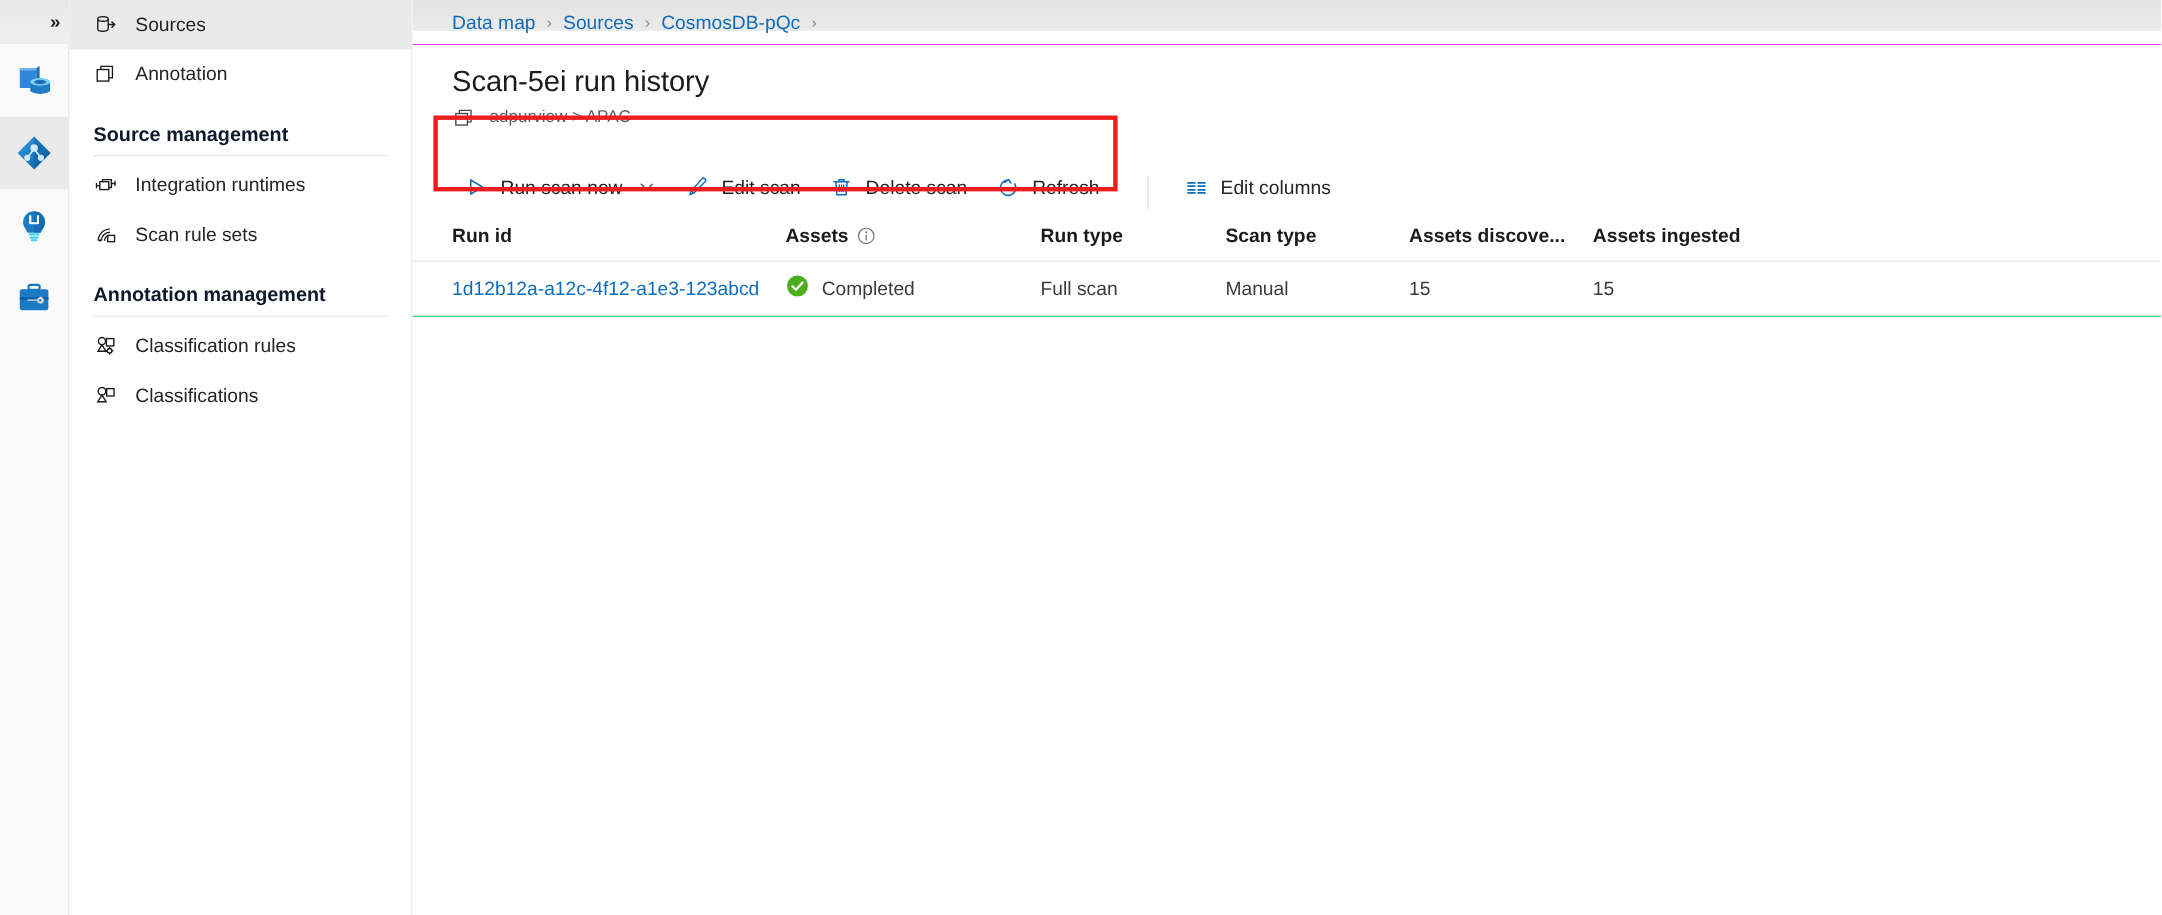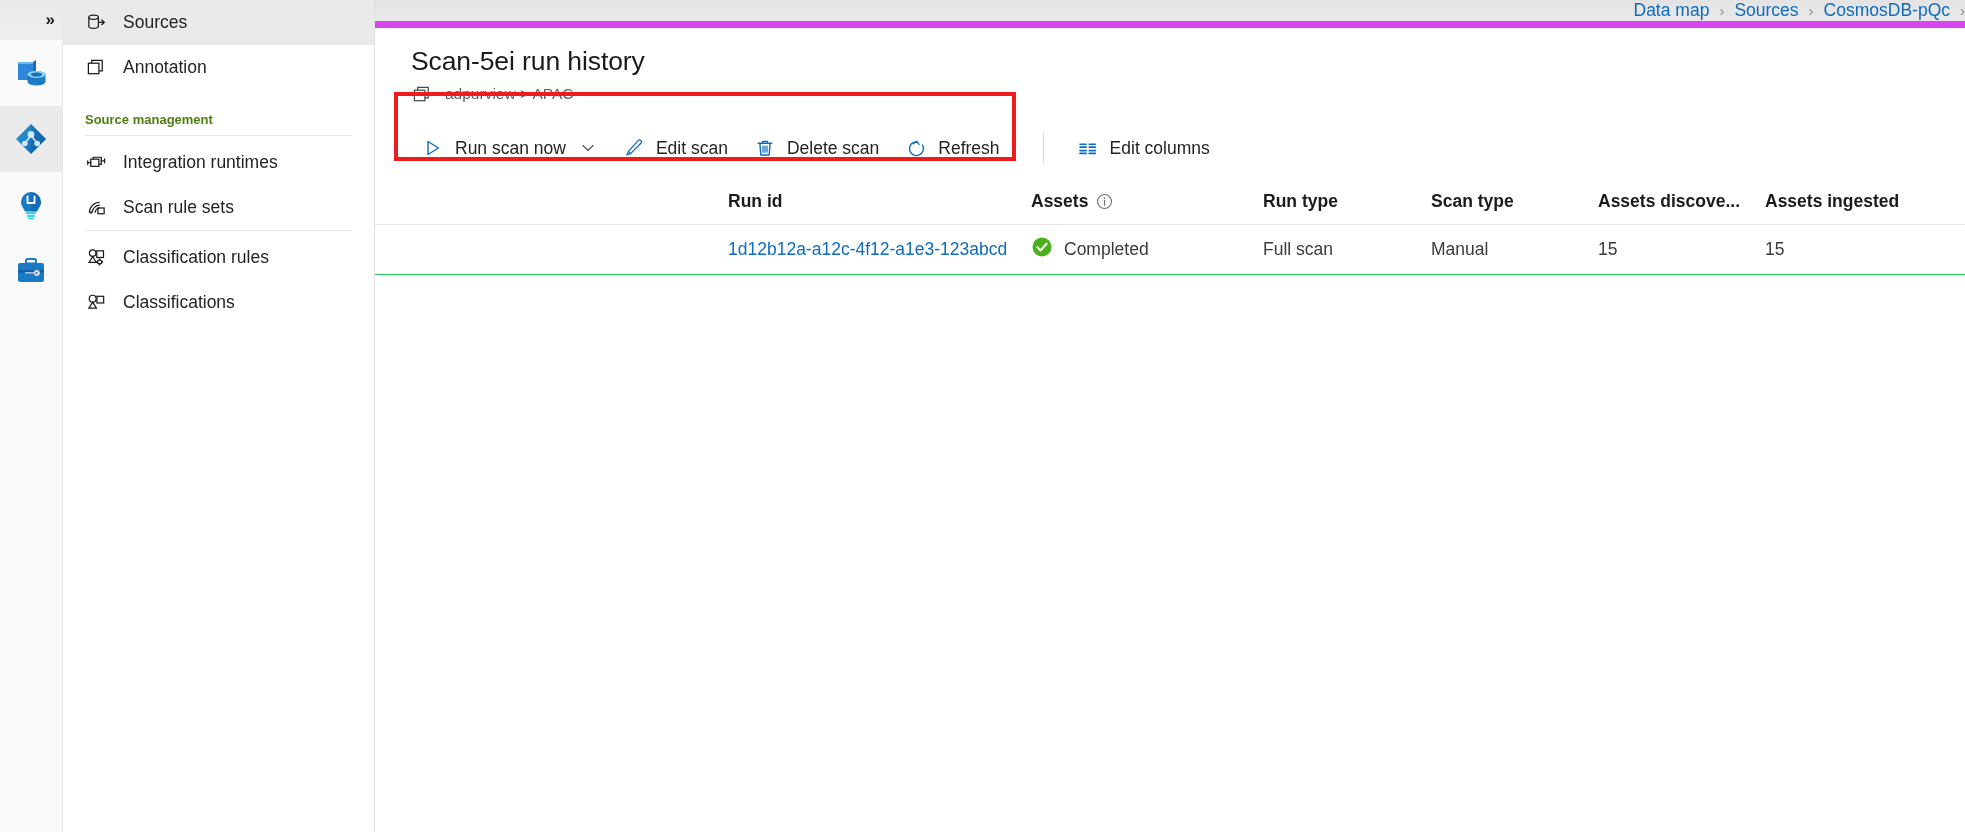--- a/index.html
+++ b/index.html
@@ -71,23 +71,23 @@
     cursor: pointer;
     font-family: "Liberation Sans", sans-serif;
   }
   .nav-item.selected { background: #ebeaea; }
   .nav-icon {
     width: 22px; height: 22px;
     display: flex; align-items: center; justify-content: center;
     flex: 0 0 22px;
   }
   .nav-section {
-    font-size: 13px;
+    font-size: 18px;
     font-weight: bold;
-    color: #4d7c0f;
+    color: #0f172a;
     padding: 22px 22px 8px 22px;
   }
   .nav-divider {
     height: 1px;
     background: #e6e6e6;
     margin: 0 22px 4px 22px;
   }
 
   
   .main {
@@ -101,28 +101,27 @@
     height: 28px;
     background: linear-gradient(#e3e3e3, #ebeaea);
     border-bottom: 0px;
     position: absolute;
     left: 0; right: 0; top: 0;
     z-index: 0;
   }
   .breadcrumb {
     position: relative;
     z-index: 1;
-    height: 28px;
+    height: 41px;
     display: flex;
     align-items: center;
     padding-left: 36px;
     gap: 10px;
     font-size: 17.5px;
-    border-bottom: 7px solid #d946ef;
-    justify-content: flex-end;
+    border-bottom: 1px solid #d946ef;
   }
   .crumb {
     color: #0f6cbd;
     cursor: pointer;
     white-space: nowrap;
   }
   .crumb-sep {
     color: #8a8a8a;
     font-size: 15px;
     user-select: none;
@@ -145,21 +144,21 @@
   }
 
   
   .toolbar-wrap {
     position: relative;
     margin-top: 14px;
     height: 58px;
   }
   .toolbar {
     display: flex;
-    align-items: center;
+    align-items: flex-end;
     height: 58px;
     padding-left: 34px;
     gap: 0px;
   }
   .tb-btn {
     display: flex;
     align-items: center;
     gap: 11px;
     height: 40px;
     padding: 0 13px;
@@ -198,21 +197,20 @@
 
   
   .tbl {
     width: 100%;
     margin-top: 2px;
   }
   .tbl-head, .tbl-row {
     display: flex;
     align-items: center;
     padding-left: 36px;
-    justify-content: flex-end;
   }
   .tbl-head {
     height: 46px;
     border-bottom: 1px solid #e6e6e6;
   }
   .tbl-row {
     height: 50px;
     border-bottom: 1px solid #22c55e;
   }
   .th {
@@ -364,20 +362,21 @@
           <path d="M3.5 16.5 A11 11 0 0 1 14.5 5.5" fill="none" stroke="#1b1b1b" stroke-width="1.3"></path>
           <path d="M6.5 16.5 A8 8 0 0 1 14.5 8.5" fill="none" stroke="#1b1b1b" stroke-width="1.3"></path>
           <path d="M9.5 16.5 A5 5 0 0 1 14.5 11.5" fill="none" stroke="#1b1b1b" stroke-width="1.3"></path>
           <circle cx="5.2" cy="16.4" r="1.1" fill="#1b1b1b"></circle>
           <rect x="12.5" y="11.5" width="6.5" height="6" fill="none" stroke="#1b1b1b" stroke-width="1.3"></rect>
         </svg>
       </span>
       <span>Scan rule sets</span>
     </div>
 
+    <div class="nav-section">Annotation management</div>
     <div class="nav-divider"></div>
 
     <div class="nav-item">
       <span class="nav-icon">
         <svg width="21" height="21" viewBox="0 0 22 22">
           <circle cx="7" cy="6.4" r="3.4" fill="none" stroke="#1b1b1b" stroke-width="1.3"></circle>
           <path d="M3.2 16 L10.8 16 L7 10 Z" fill="none" stroke="#1b1b1b" stroke-width="1.3"></path>
           <rect x="11.3" y="4" width="7" height="7" fill="none" stroke="#1b1b1b" stroke-width="1.3"></rect>
           <circle cx="14.3" cy="15.6" r="2.2" fill="none" stroke="#1b1b1b" stroke-width="1.3"></circle>
           <path d="M14.3 12.4 v1.1 M14.3 17.7 v1.1 M11.1 15.6 h1.1 M16.4 15.6 h1.1" stroke="#1b1b1b" stroke-width="1.2" stroke-linecap="round"></path>

